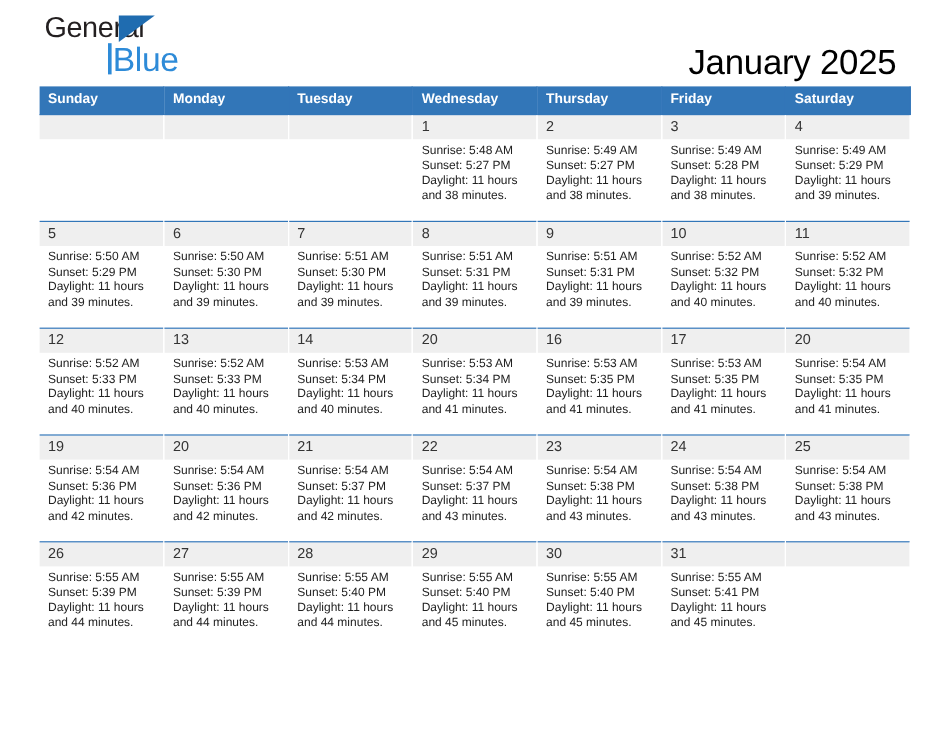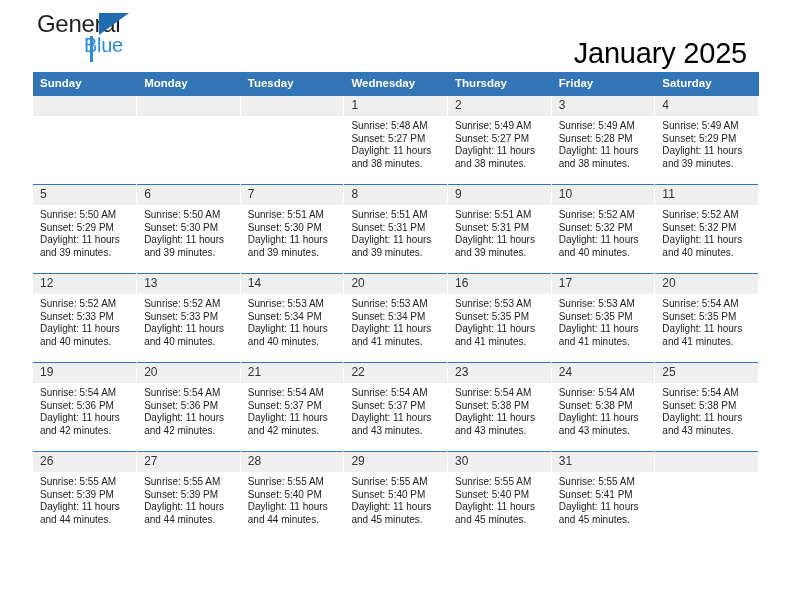--- a/index.html
+++ b/index.html
@@ -49,23 +49,23 @@
     position: absolute;
     left: 66px;
     top: 9px;
     width: 0;
     height: 0;
     border-left: 30px solid #1f6cb0;
     border-bottom: 22px solid transparent;
   }
   .logo-blue {
     position: absolute;
-    left: 51px;
+    left: 61px;
     top: 30px;
-    font-size: 20px;
+    font-size: 28px;
     letter-spacing: -0.3px;
     color: #2e8bd8;
   }
   .logo-bar {
     position: absolute;
     left: 57px;
     top: 32px;
     width: 3px;
     height: 26px;
     background: #2e8bd8;

